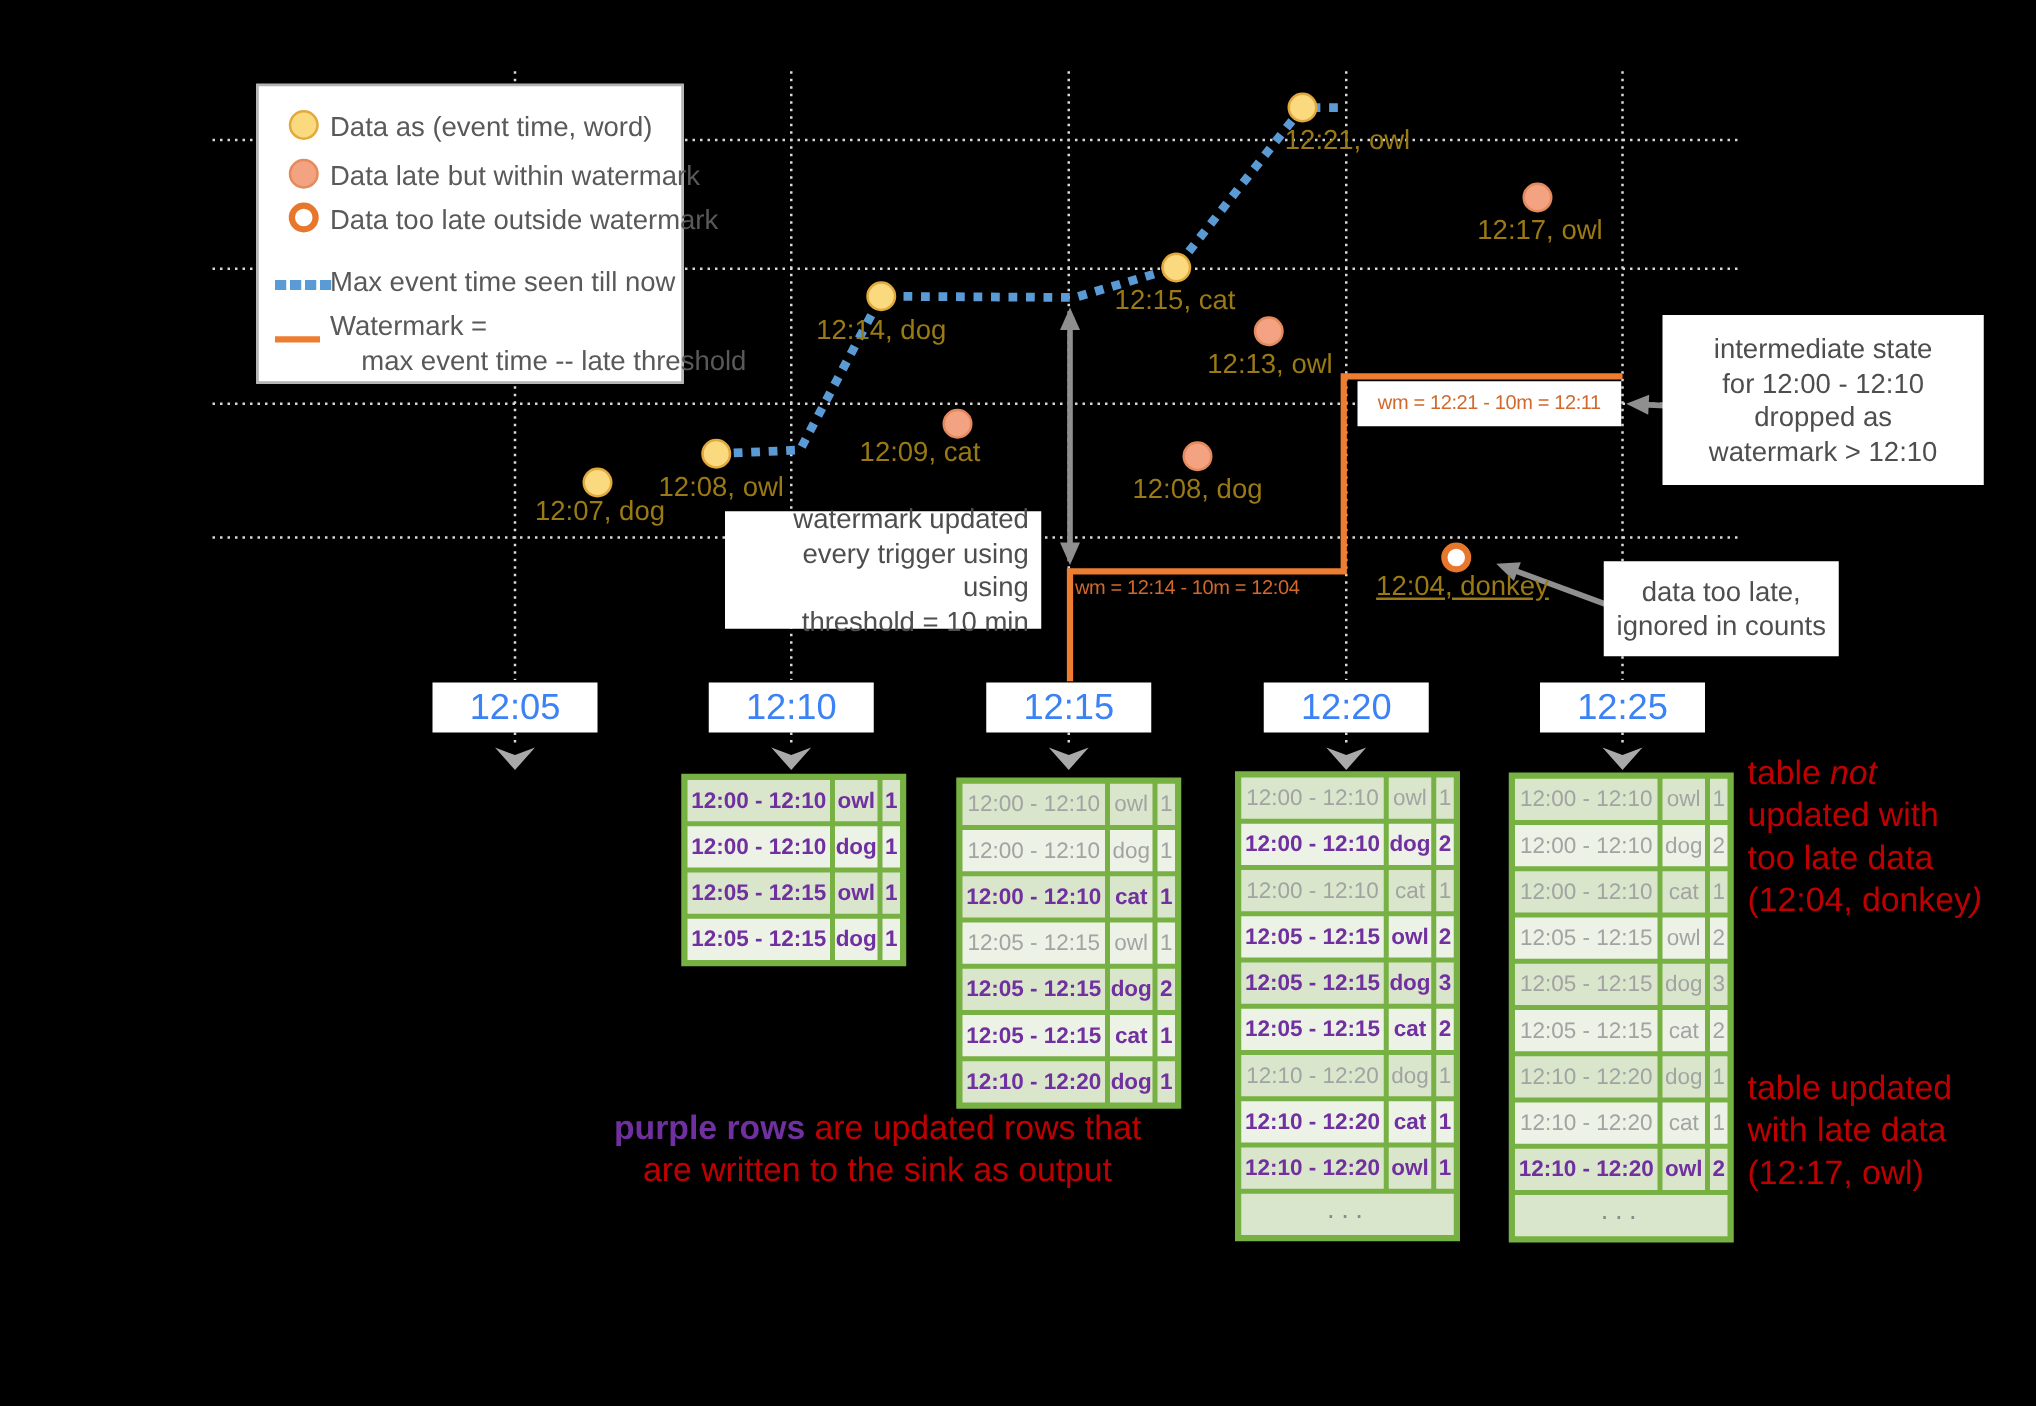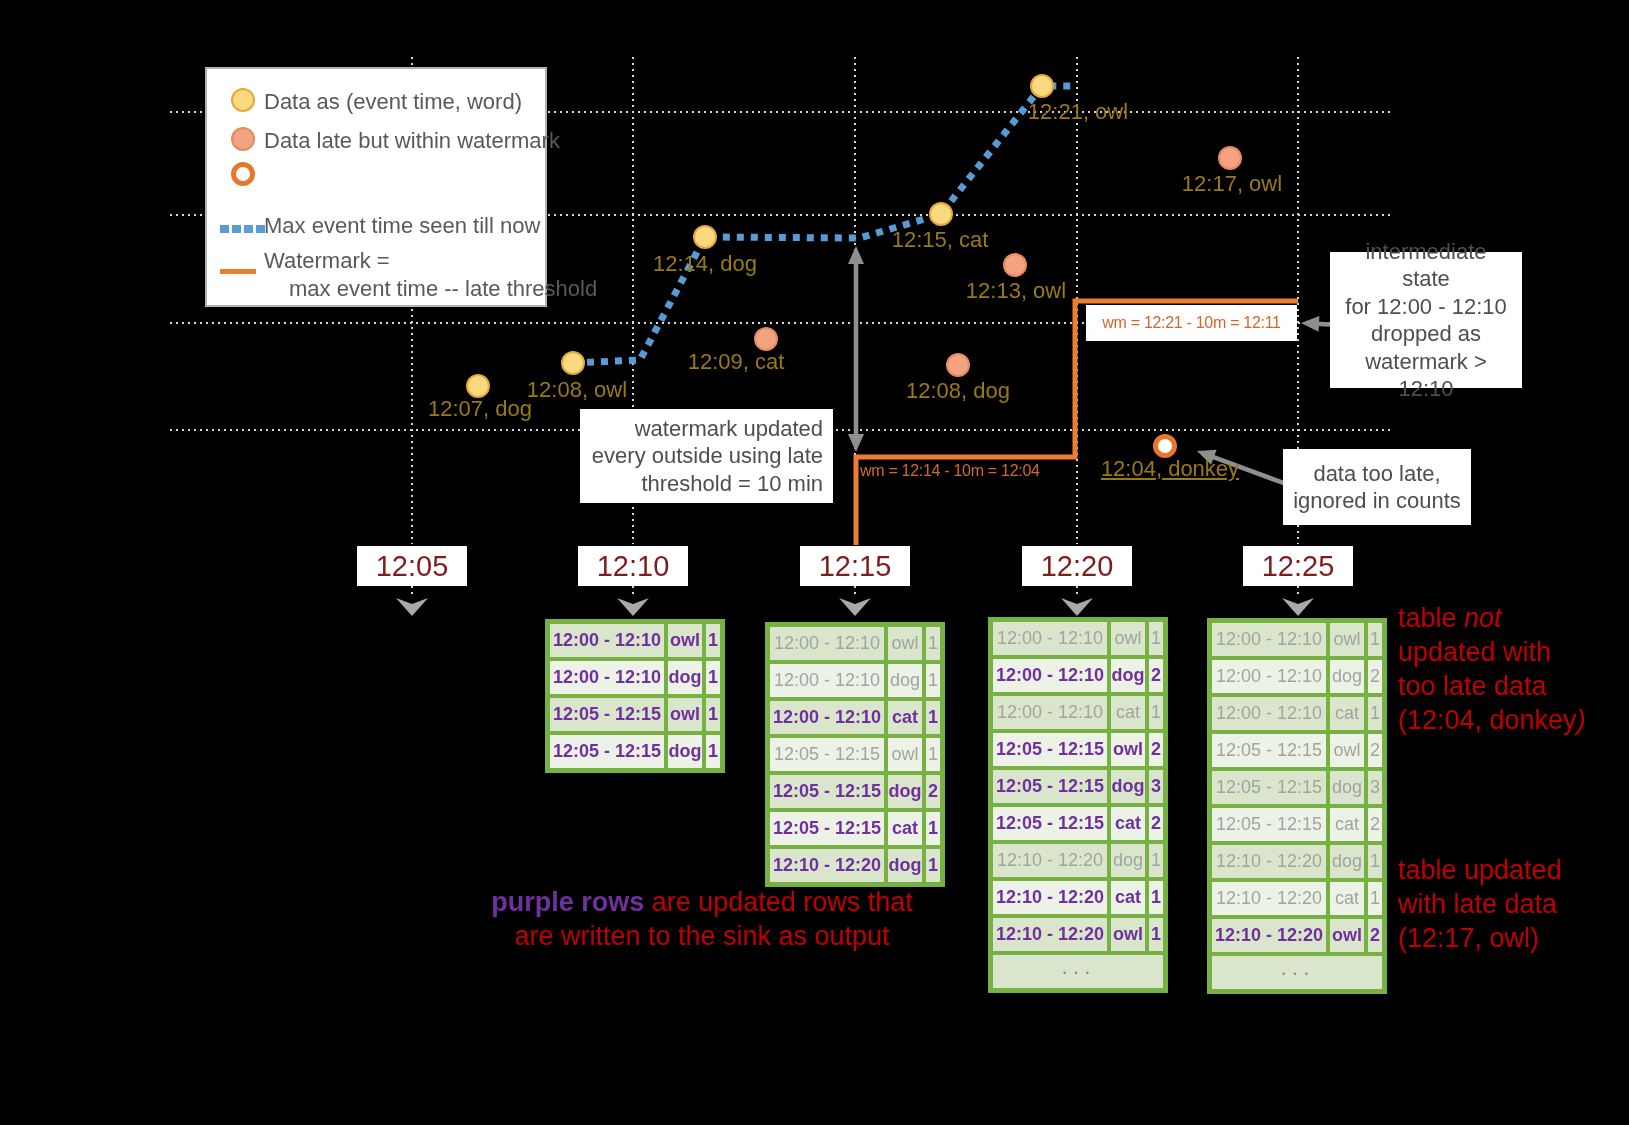--- a/index.html
+++ b/index.html
@@ -22,21 +22,21 @@
   
   .point{position:absolute;width:24px;height:24px;border-radius:50%;box-sizing:border-box;
          transform:translate(-50%,-50%);}
   .point.on-time{background:#FBD97E;border:2px solid #E3A93B;}
   .point.late{background:#F3A381;border:2px solid #E58A5D;}
   .point.too-late{background:#fff;border:5px solid #E8772E;}
   .pt-label{position:absolute;width:220px;margin-left:-110px;text-align:center;
             color:#9A7A14;font-size:22px;white-space:nowrap;}
 
   
-  .timebox{position:absolute;width:110px;height:40px;background:#fff;color:#7f1d1d;
+  .timebox{position:absolute;width:132px;height:40px;background:#fff;color:#3b82f6;
            font-size:29px;display:flex;align-items:center;justify-content:center;
            transform:translateX(-50%);}
 
   
   .callout{position:absolute;background:#fff;color:#4e4e4e;font-size:22px;line-height:1.25;
            display:flex;flex-direction:column;justify-content:center;box-sizing:border-box;
            padding:6px 10px;}
   .callout.align-right{text-align:right;}
   .callout.align-center{text-align:center;}
 
@@ -98,20 +98,21 @@
       <line x1="1297" y1="488" x2="1210.130065797537" y2="455.85812434508875" stroke="#8F8F8F" stroke-width="4.5"></line>
       <polygon points="1197,451 1216.6575842225984,449.7432651308071 1211.1054421139256,464.7490546137068" fill="#8F8F8F"></polygon>
     </svg>
 
   <div class="legend">
     <span class="lg-sw dot on-time" style="left:24px;top:19px;"></span>
     <span class="lg-item" style="top:20px;">Data as (event time, word)</span>
     <span class="lg-sw dot late" style="left:24px;top:58px;"></span>
     <span class="lg-item" style="top:59px;">Data late but within watermark</span>
     <span class="lg-sw dot too-late" style="left:24px;top:93px;"></span>
+    <span class="lg-item" style="top:94px;">Data too late outside watermark</span>
     <span class="lg-sw" style="left:13px;top:150px;"><i class="blue-dash"></i><i class="blue-dash"></i><i class="blue-dash"></i><i class="blue-dash"></i></span>
     <span class="lg-item" style="top:144px;">Max event time seen till now</span>
     <span class="lg-sw orange-bar" style="left:13px;top:200px;"></span>
     <span class="lg-item" style="top:179px;">Watermark =</span>
     <span class="lg-item" style="top:207px;left:82px;">max event time -- late threshold</span>
   </div>
 
   <div id="scene">
       <div class="timebox" style="left: 412px; top: 546px;">12:05</div>
       <div class="timebox" style="left: 633px; top: 546px;">12:10</div>
@@ -135,24 +136,24 @@
       <div class="point late" style="left: 958px; top: 365px;"></div>
       <div class="pt-label" style="left: 958px; top: 378px;">12:08, dog</div>
       <div class="point late" style="left: 1230px; top: 158px;"></div>
       <div class="pt-label" style="left: 1232px; top: 171px;">12:17, owl</div>
       <div class="point too-late" style="left: 1165px; top: 446px;"></div>
       <div class="pt-label" style="left: 1170px; top: 456px; text-decoration: underline;">12:04, donkey</div>
       <div class="wm-label" style="left: 860px; top: 462px;">wm = 12:14 - 10m = 12:04</div>
       <div class="wm-label boxed" style="left: 1086px; top: 305px; width: 211px; height: 36px;">wm = 12:21 - 10m = 12:11</div>
       <div class="callout align-right" style="left: 580px; top: 409px; width: 253px; height: 94px;">
         <div>watermark updated</div>
-        <div>every outside using late</div>
+        <div>every trigger using using</div>
         <div>threshold = 10 min</div>
       </div>
-      <div class="callout align-center" style="left: 1330px; top: 252px; width: 192px; height: 136px;">
+      <div class="callout align-center" style="left: 1330px; top: 252px; width: 257px; height: 136px;">
         <div>intermediate state</div>
         <div>for 12:00 - 12:10</div>
         <div>dropped as</div>
         <div>watermark &gt; 12:10</div>
       </div>
       <div class="callout align-center" style="left: 1283px; top: 449px; width: 188px; height: 76px;">
         <div>data too late,</div>
         <div>ignored in counts</div>
       </div>
       <div class="caption" style="left: 1398px; top: 601px; text-align: left;">

